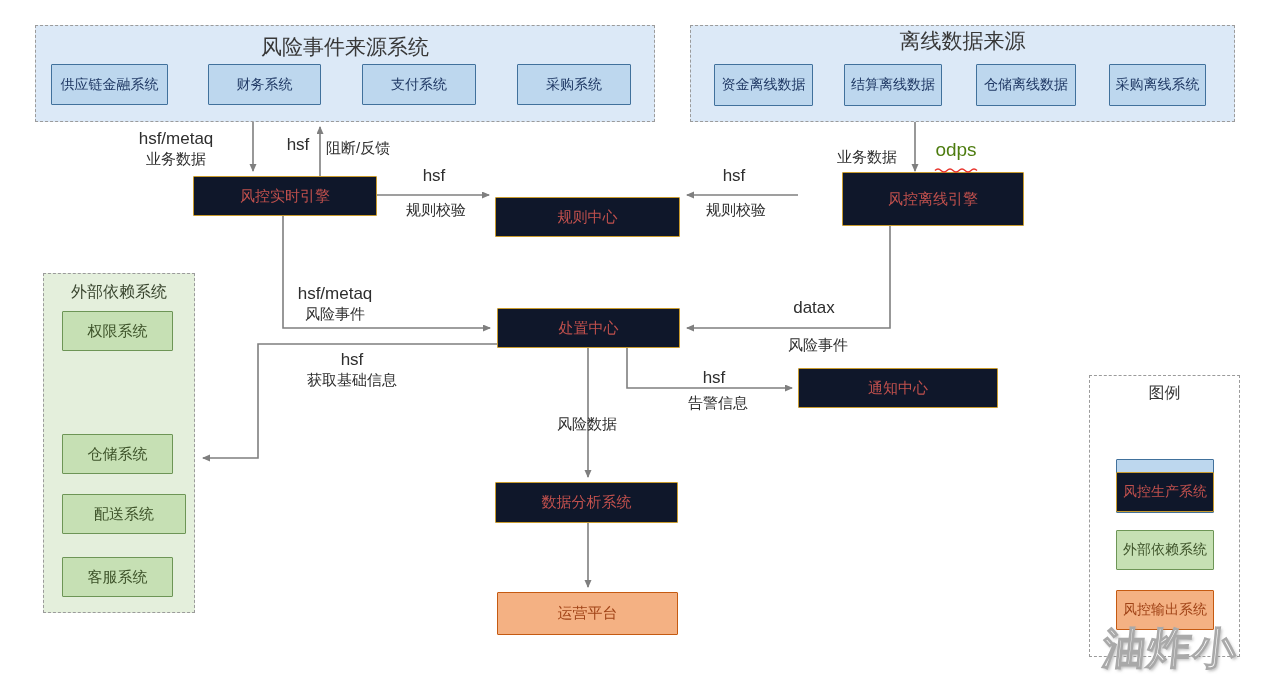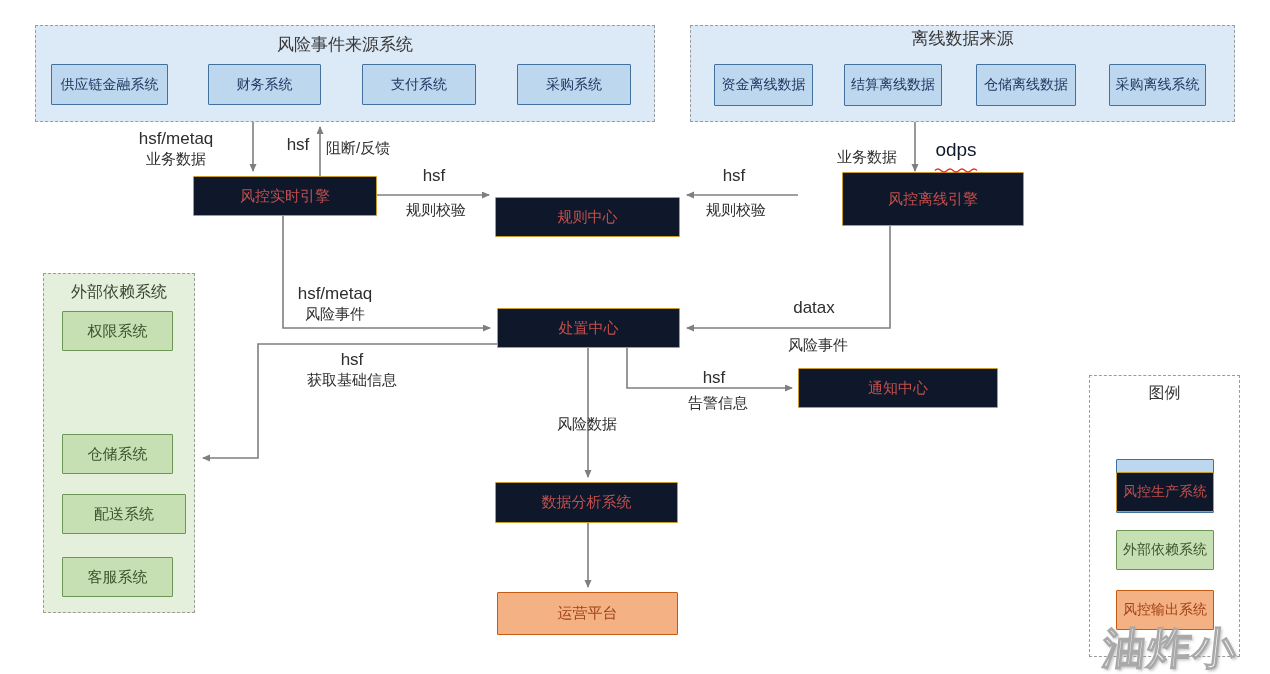--- a/index.html
+++ b/index.html
@@ -2,33 +2,33 @@
 <html><head>
 <meta charset="utf-8">
 <style>
   html,body{margin:0;padding:0;background:#fff;}
   .canvas{position:relative;width:1270px;height:674px;background:#ffffff;overflow:hidden;
           font-family:"Liberation Sans","DejaVu Sans",sans-serif;}
   .container{position:absolute;border:1px dashed #9b9b9b;box-sizing:border-box;z-index:1;}
   .c-blue{background:#dce9f7;}
   .c-green{background:#e4efdc;}
   .c-white{background:#ffffff;}
-  .container-title{position:absolute;left:0;right:0;text-align:center;font-size:17px;color:#383838;font-weight:500;}
+  .container-title{position:absolute;left:0;right:0;text-align:center;font-size:21px;color:#383838;font-weight:500;}
   .node{position:absolute;display:flex;align-items:center;justify-content:center;box-sizing:border-box;
         font-size:15px;font-weight:500;text-align:center;z-index:3;border-radius:1px;}
   .blue-box{background:#bdd7ee;border:1.5px solid #41719c;color:#1f3864;font-size:14px;}
   .yellow-box{background:#0f172a;border:1.5px solid #c99b2d;color:#c0504d;}
   .green-box{background:#c6e0b4;border:1.5px solid #6d9556;color:#3d5229;}
   .orange-box{background:#f4b183;border:1.5px solid #c55a11;color:#a04317;}
   .edges{position:absolute;left:0;top:0;z-index:2;}
   .edge-label{position:absolute;color:#2e2e2e;text-align:center;z-index:4;line-height:20px;}
   .proto{font-size:17px;display:block;}
   .zh{font-size:15px;display:block;}
   .odps-wrap{position:absolute;left:931px;top:140px;width:50px;text-align:center;z-index:4;}
-  .odps-text{font-size:19px;color:#0f172a;display:block;line-height:20px;}
+  .odps-text{font-size:19px;color:#4d7c0f;display:block;line-height:20px;}
   .watermark{position:absolute;left:1100px;top:620px;z-index:9;font-size:43px;font-weight:700;
              letter-spacing:2px;color:#fefefe;transform:skewX(-6deg);
              -webkit-text-stroke:1.2px #a9a9a9;
              text-shadow:2px 2px 3px rgba(140,140,140,0.55);}
 </style>
 </head>
 <body>
 
 <div class="canvas">
 

